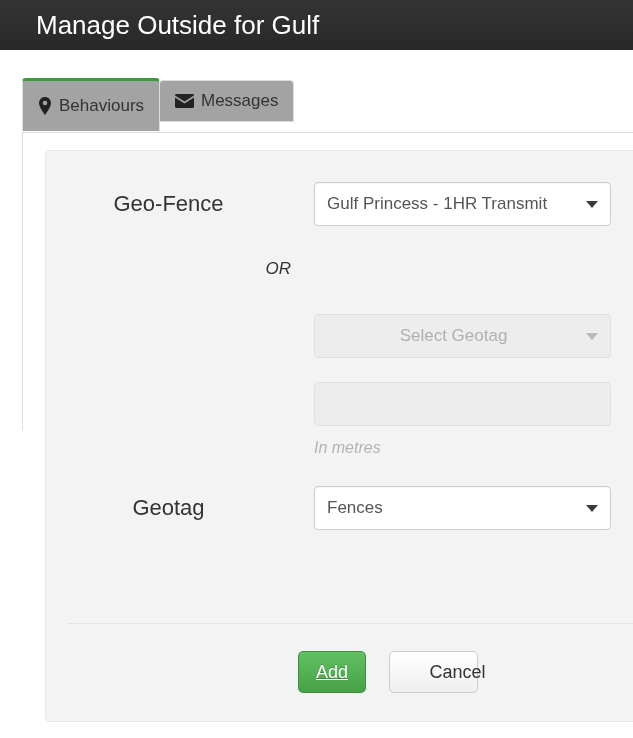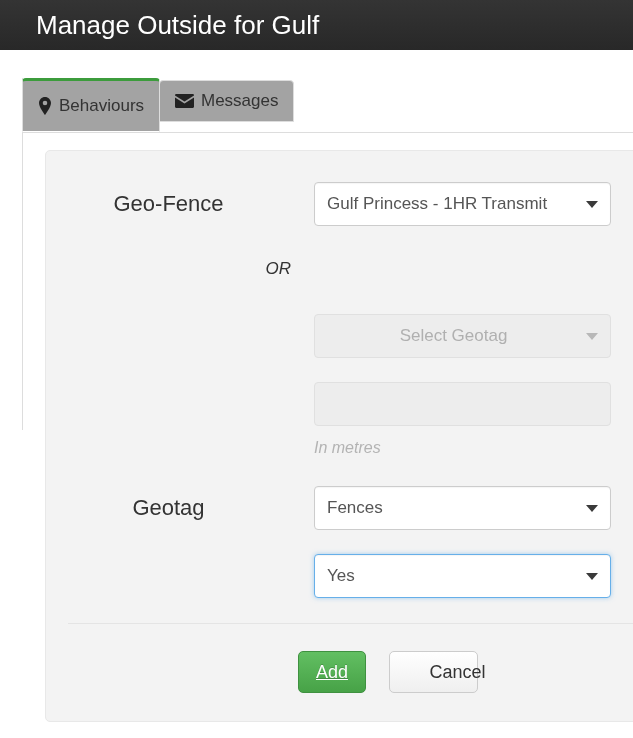--- a/index.html
+++ b/index.html
@@ -332,26 +332,20 @@
         <div class="form-label">Geotag</div>
         <div class="form-control-wrap">
           <div class="ctl select">
             <span>Fences</span>
             <span class="caret"></span>
           </div>
         </div>
       </div>
 
       <div class="form-row" style="top:403px;">
-        <div class="form-control-wrap">
-          <div class="ctl select focused">
-            <span>Yes</span>
-            <span class="caret"></span>
-          </div>
-        </div>
       </div>
 
       <hr class="divider">
 
       <div class="btn-row">
         <div class="btn btn-add">Add</div>
         <div class="btn btn-cancel">Cancel</div>
       </div>
 
     </div>

